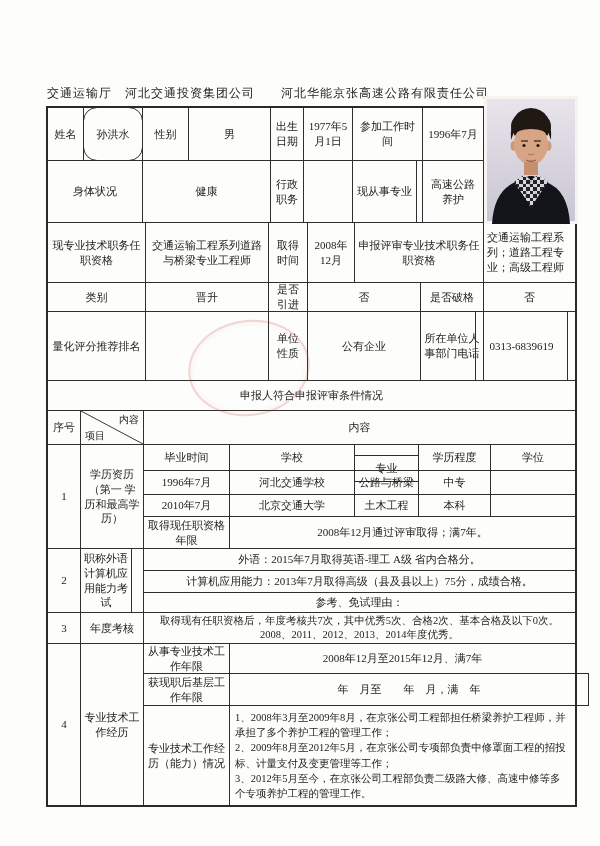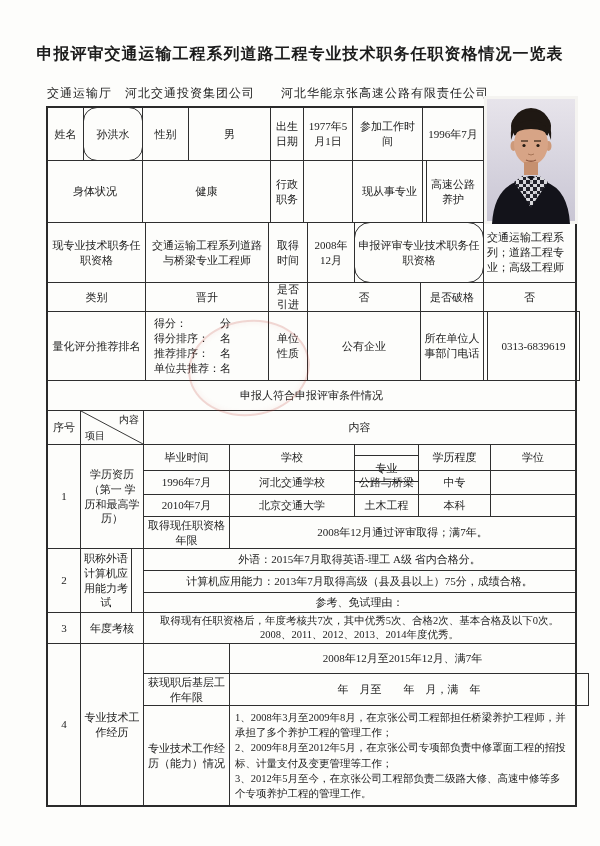--- a/index.html
+++ b/index.html
@@ -25,65 +25,58 @@
   .photo{position:absolute;left:484px;top:96px;width:94px;height:128px;z-index:3;}
   .stamp{position:absolute;left:188px;top:320px;width:118px;height:92px;border-radius:50%;
          border:2.5px solid rgba(192,62,52,0.20);transform:rotate(-8deg);z-index:2;
          box-shadow:inset 0 0 6px rgba(192,62,52,0.08);}
 </style>
 </head>
 <body>
 
 <div class="page">
 
-  <div class="title">申报评审交通运输工程系列道路工程专业技术职务任职资格情况一览表</div>
   <div class="orgline">交通运输厅　河北交通投资集团公司　　河北华能京张高速公路有限责任公司</div>
 
   <div class="cell" style="left:47px;top:107px;width:37px;height:54px;">姓名</div>
   <div class="cell" style="left:83px;top:107px;width:60px;height:54px;border-radius:14px;">孙洪水</div>
   <div class="cell" style="left:142px;top:107px;width:47px;height:54px;">性别</div>
   <div class="cell" style="left:188px;top:107px;width:83px;height:54px;">男</div>
   <div class="cell" style="left:270px;top:107px;width:34px;height:54px;">出生日期</div>
   <div class="cell" style="left:303px;top:107px;width:50px;height:54px;">1977年5月1日</div>
   <div class="cell" style="left:352px;top:107px;width:71px;height:54px;">参加工作时间</div>
   <div class="cell" style="left:422px;top:107px;width:62px;height:54px;">1996年7月</div>
   <div class="cell" style="left:483px;top:107px;width:93px;height:116px;"></div>
 
   <div class="cell" style="left:47px;top:160px;width:96px;height:63px;">身体状况</div>
   <div class="cell" style="left:142px;top:160px;width:129px;height:63px;">健康</div>
   <div class="cell" style="left:270px;top:160px;width:34px;height:63px;">行政职务</div>
   <div class="cell" style="left:303px;top:160px;width:50px;height:63px;"></div>
-  <div class="cell" style="left:352px;top:160px;width:75px;height:63px;">现从事专业</div>
+  <div class="cell" style="left:352px;top:160px;width:65px;height:63px;">现从事专业</div>
   <div class="cell" style="left:422px;top:160px;width:62px;height:63px;">高速公路养护</div>
 
   <div class="cell" style="left:47px;top:222px;width:99px;height:61px;">现专业技术职务任职资格</div>
   <div class="cell" style="left:145px;top:222px;width:124px;height:61px;">交通运输工程系列道路与桥梁专业工程师</div>
   <div class="cell" style="left:268px;top:222px;width:40px;height:61px;">取得时间</div>
   <div class="cell" style="left:307px;top:222px;width:48px;height:61px;">2008年12月</div>
-  <div class="cell" style="left:354px;top:222px;width:130px;height:61px;border-radius:16px;">申报评审专业技术职务任职资格</div>
+  <div class="cell" style="left:354px;top:222px;width:130px;height:61px;">申报评审专业技术职务任职资格</div>
   <div class="cell left" style="left:483px;top:222px;width:93px;height:61px;">交通运输工程系列；道路工程专业；高级工程师</div>
 
   <div class="cell" style="left:47px;top:282px;width:99px;height:30px;">类别</div>
   <div class="cell" style="left:145px;top:282px;width:124px;height:30px;">晋升</div>
   <div class="cell" style="left:268px;top:282px;width:40px;height:30px;">是否引进</div>
   <div class="cell" style="left:307px;top:282px;width:114px;height:30px;">否</div>
   <div class="cell" style="left:420px;top:282px;width:64px;height:30px;">是否破格</div>
   <div class="cell" style="left:483px;top:282px;width:93px;height:30px;">否</div>
 
   <div class="cell" style="left:47px;top:311px;width:99px;height:70px;">量化评分推荐排名</div>
-  <div class="cell col" style="left:145px;top:311px;width:124px;height:70px;padding-left:8px;">
-    <span class="para">得分：　　　分</span>
-    <span class="para">得分排序：　名</span>
-    <span class="para">推荐排序：　名</span>
-    <span class="para">单位共推荐：名</span>
-  </div>
   <div class="cell" style="left:268px;top:311px;width:40px;height:70px;">单位性质</div>
   <div class="cell" style="left:307px;top:311px;width:114px;height:70px;">公有企业</div>
   <div class="cell" style="left:420px;top:311px;width:64px;height:70px;">所在单位人事部门电话</div>
-  <div class="cell" style="left:487px;top:311px;width:93px;height:70px;">0313-6839619</div>
+  <div class="cell" style="left:475px;top:311px;width:93px;height:70px;">0313-6839619</div>
 
   <div class="cell" style="left:47px;top:380px;width:529px;height:31px;">申报人符合申报评审条件情况</div>
 
   <div class="cell" style="left:47px;top:410px;width:34px;height:35px;">序号</div>
   <div class="cell diag" style="left:80px;top:410px;width:64px;height:35px;padding:0;">
     <svg viewBox="0 0 64 35" preserveAspectRatio="none">
         <line x1="0" y1="0" x2="64" y2="35" stroke="#2f2f2f" stroke-width="1"></line>
       </svg>
     <span class="tr">内容</span>
     <span class="bl">项目</span>
@@ -118,20 +111,21 @@
   <div class="cell" style="left:143px;top:548px;width:433px;height:23px;">外语：2015年7月取得英语-理工 A级 省内合格分。</div>
   <div class="cell" style="left:143px;top:570px;width:433px;height:23px;">计算机应用能力：2013年7月取得高级（县及县以上）75分，成绩合格。</div>
   <div class="cell" style="left:143px;top:592px;width:433px;height:21px;">参考、免试理由：</div>
 
   <div class="cell" style="left:47px;top:612px;width:34px;height:32px;">3</div>
   <div class="cell" style="left:80px;top:612px;width:64px;height:32px;">年度考核</div>
   <div class="cell small" style="left:143px;top:612px;width:433px;height:32px;">取得现有任职资格后，年度考核共7次，其中优秀5次、合格2次、基本合格及以下0次。2008、2011、2012、2013、2014年度优秀。</div>
 
   <div class="cell" style="left:47px;top:643px;width:34px;height:163px;">4</div>
   <div class="cell" style="left:80px;top:643px;width:64px;height:163px;">专业技术工作经历</div>
+  <div class="cell" style="left:143px;top:643px;width:87px;height:31px;">从事专业技术工作年限</div>
   <div class="cell" style="left:229px;top:643px;width:347px;height:31px;">2008年12月至2015年12月、满7年</div>
   <div class="cell" style="left:143px;top:673px;width:87px;height:33px;">获现职后基层工作年限</div>
   <div class="cell" style="left:229px;top:673px;width:360px;height:33px;">年　月至　　年　月，满　年</div>
   <div class="cell" style="left:143px;top:705px;width:87px;height:101px;">专业技术工作经历（能力）情况</div>
   <div class="cell col small" style="left:229px;top:705px;width:347px;height:101px;padding:3px 5px;line-height:1.45;">
     <span class="para">1、2008年3月至2009年8月，在京张公司工程部担任桥梁养护工程师，并承担了多个养护工程的管理工作；</span>
     <span class="para">2、2009年8月至2012年5月，在京张公司专项部负责中修罩面工程的招投标、计量支付及变更管理等工作；</span>
     <span class="para">3、2012年5月至今，在京张公司工程部负责二级路大修、高速中修等多个专项养护工程的管理工作。</span>
   </div>
 

